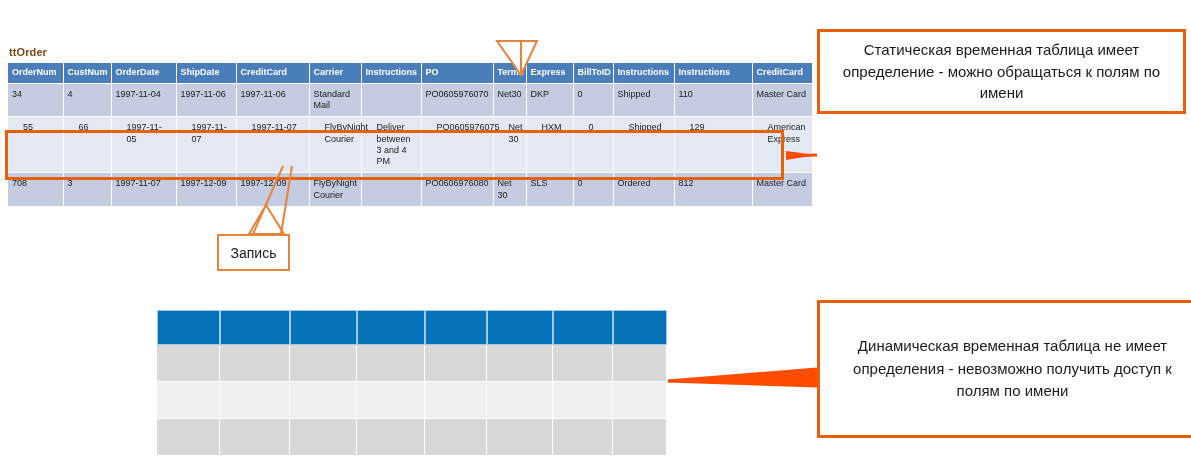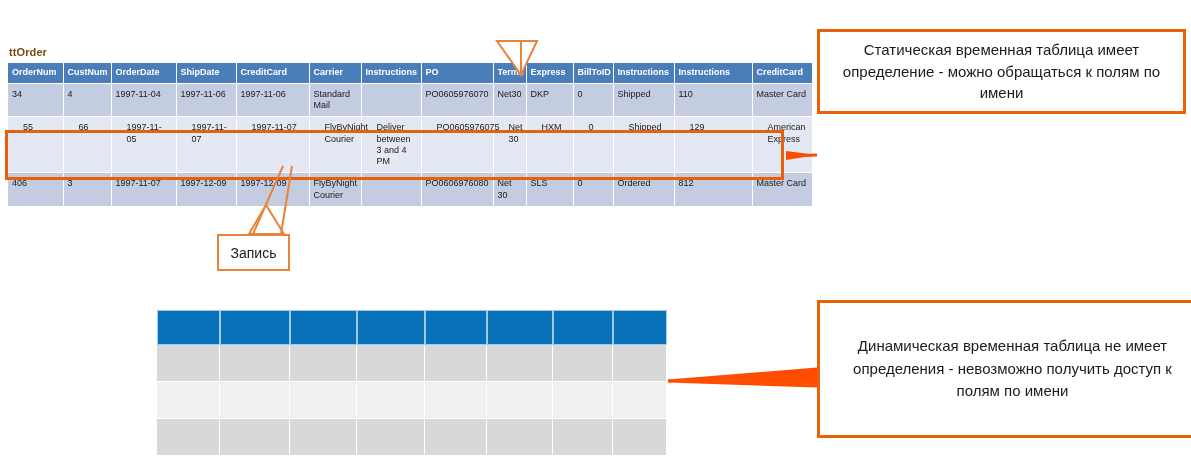--- a/index.html
+++ b/index.html
@@ -237,21 +237,21 @@
         <td>Deliver between 3 and 4 PM</td>
         <td>PO0605976075</td>
         <td>Net 30</td>
         <td>HXM</td>
         <td>0</td>
         <td>Shipped</td>
         <td>129</td>
         <td>American Express</td>
       </tr>
       <tr class="band-a">
-        <td>406</td>
+        <td>708</td>
         <td>3</td>
         <td>1997-11-07</td>
         <td>1997-12-09</td>
         <td>1997-12-09</td>
         <td>FlyByNight Courier</td>
         <td></td>
         <td>PO0606976080</td>
         <td>Net 30</td>
         <td>SLS</td>
         <td>0</td>

